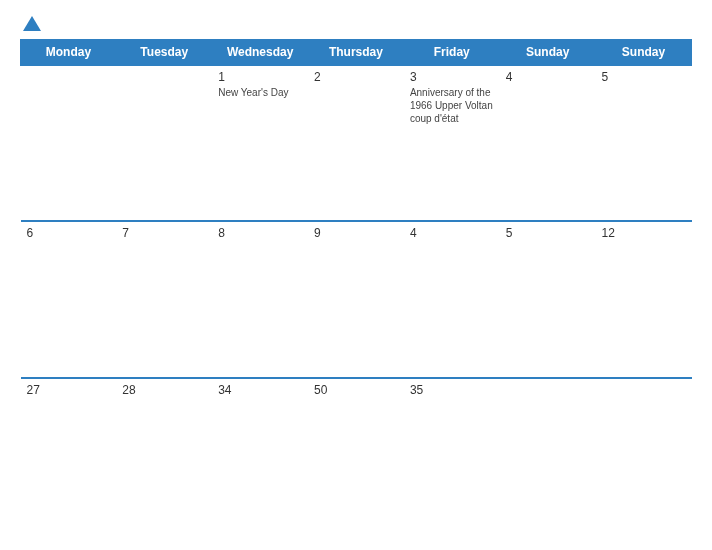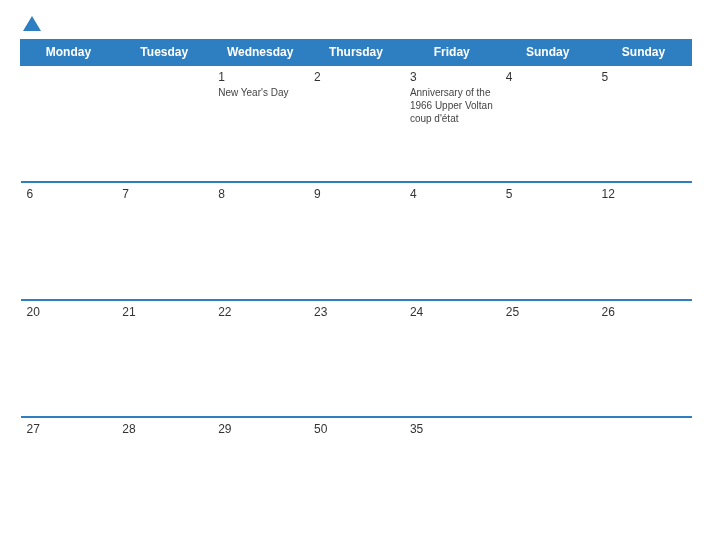--- a/index.html
+++ b/index.html
@@ -174,50 +174,27 @@
         </td>
         <td>
           <span class="day-number">5</span>
         </td>
         <td>
           <span class="day-number">12</span>
         </td>
       </tr>
       <tr>
         <td>
-          <span class="day-number">20</span>
-        </td>
-        <td>
-          <span class="day-number">21</span>
-        </td>
-        <td>
-          <span class="day-number">22</span>
-        </td>
-        <td>
-          <span class="day-number">23</span>
-        </td>
-        <td>
-          <span class="day-number">24</span>
-        </td>
-        <td>
-          <span class="day-number">25</span>
-        </td>
-        <td>
-          <span class="day-number">26</span>
-        </td>
-      </tr>
-      <tr>
-        <td>
           <span class="day-number">27</span>
         </td>
         <td>
           <span class="day-number">28</span>
         </td>
         <td>
-          <span class="day-number">29</span>
+          <span class="day-number">34</span>
         </td>
         <td>
           <span class="day-number">50</span>
         </td>
         <td>
           <span class="day-number">35</span>
         </td>
         <td class="empty-cell"></td>
         <td class="empty-cell"></td>
       </tr>

